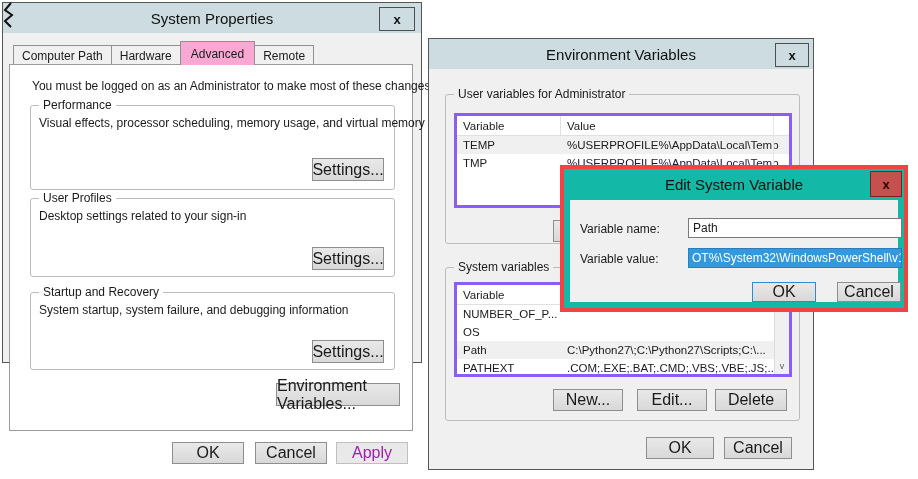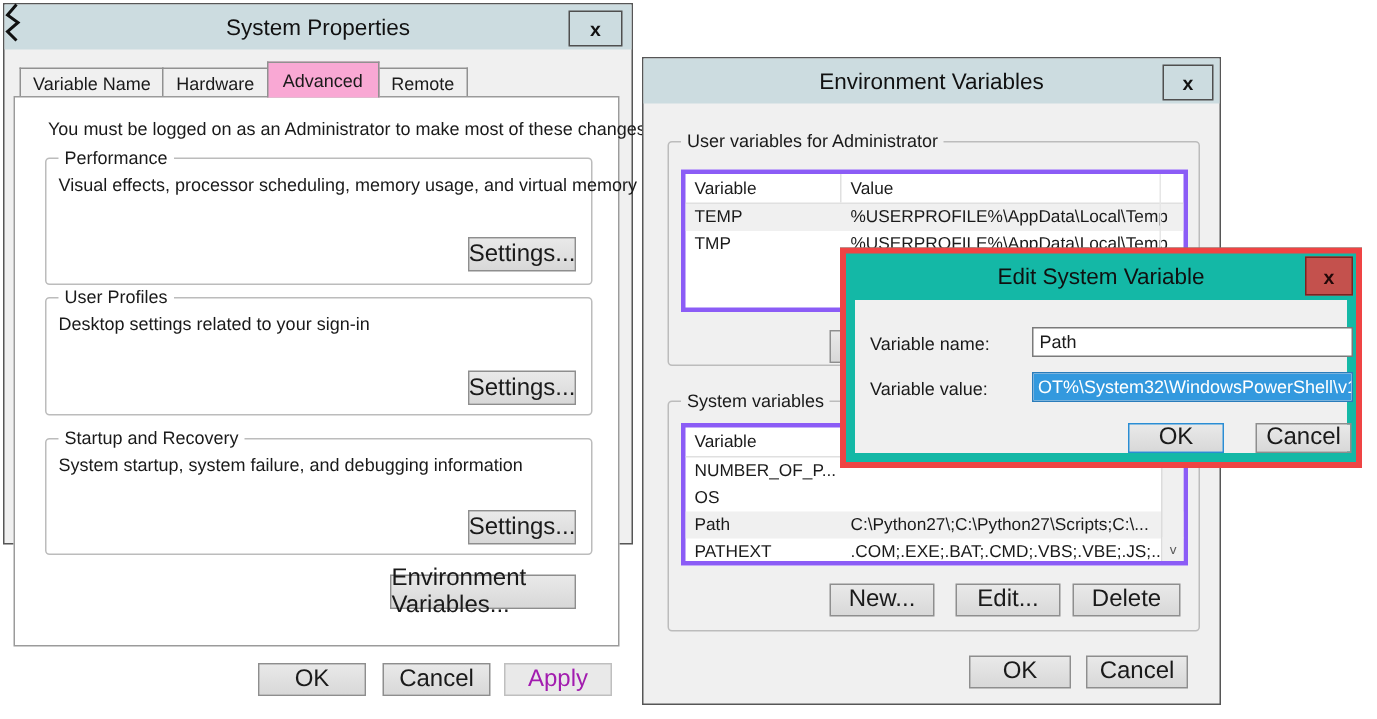--- a/index.html
+++ b/index.html
@@ -109,21 +109,21 @@
   <polyline points="9,2 3,9 10,14 3,20 9,26" fill="none" stroke="#111" stroke-width="2"></polyline>
 </svg>
 
 <div class="dialog" style="left:2px; top:2px; width:420px; height:361px; z-index:1;">
   <div class="titlebar">
     <span>System Properties</span>
     <div class="close-btn" style="right:6px; background:#ccdce0;">x</div>
   </div>
 
   <div class="tabs">
-    <div class="tab">Variable Name</div>
+    <div class="tab">Computer Path</div>
     <div class="tab">Hardware</div>
     <div class="tab selected">Advanced</div>
     <div class="tab">Remote</div>
   </div>
 
   <div class="tab-panel bg-white">
     <div class="label-txt" style="left:22px; top:14px;">You must be logged on as an Administrator to make most of these changes.</div>
 
     <div class="groupbox bg-white" style="left:20px; top:40px; width:365px; height:85px;">
       <span class="gb-label" style="background:#ffffff;">Performance</span>
@@ -136,21 +136,21 @@
       <div class="label-txt" style="left:8px; top:10px;">Desktop settings related to your sign-in</div>
       <div class="btn" style="right:10px; bottom:6px; width:72px; height:23px;">Settings...</div>
     </div>
 
     <div class="groupbox bg-white" style="left:20px; top:227px; width:365px; height:78px;">
       <span class="gb-label" style="background:#ffffff;">Startup and Recovery</span>
       <div class="label-txt" style="left:8px; top:10px;text-align:right;">System startup, system failure, and debugging information</div>
       <div class="btn" style="right:10px; bottom:6px; width:72px; height:23px;">Settings...</div>
     </div>
 
-    <div class="btn" style="left:250px; top:318px; width:124px; height:23px;">Environment Variables...</div>
+    <div class="btn" style="left:266px; top:318px; width:124px; height:23px;">Environment Variables...</div>
   </div>
 
   <div class="btn" style="left:169px; top:439px; width:72px; height:22px;">OK</div>
   <div class="btn" style="left:252px; top:439px; width:72px; height:22px;">Cancel</div>
   <div class="btn disabled" style="left:333px; top:439px; width:72px; height:22px;">Apply</div>
 </div>
 
 <div class="dialog" style="left:428px; top:38px; width:386px; height:432px; z-index:10;">
   <div class="titlebar">
     <span>Environment Variables</span>

